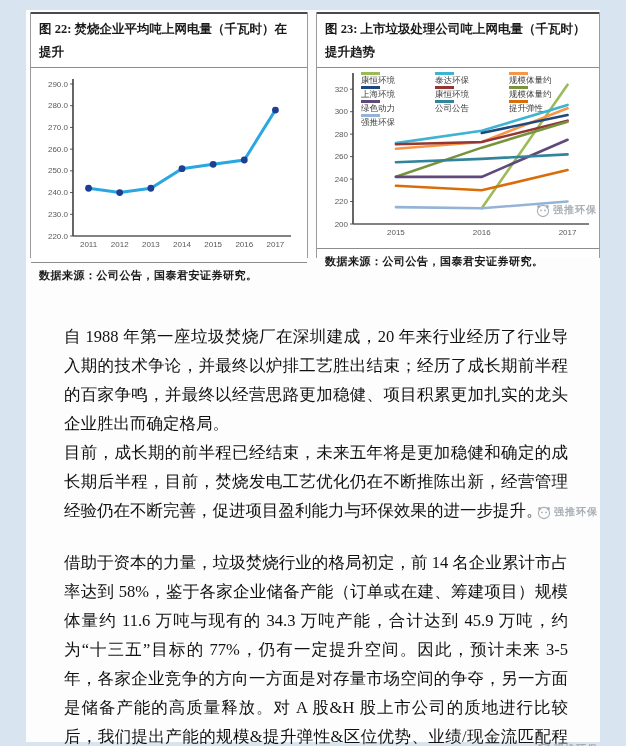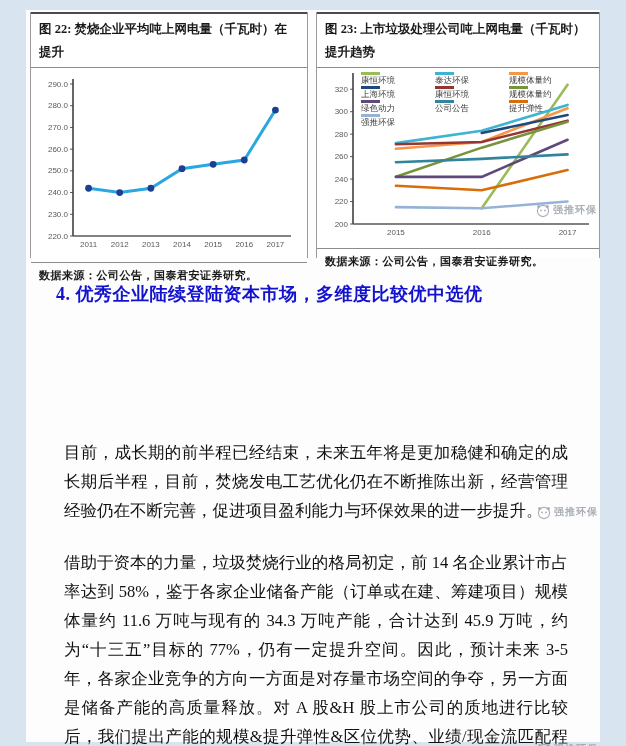--- a/index.html
+++ b/index.html
@@ -208,22 +208,22 @@
             <circle cx="10" cy="8.4" r="0.9" fill="currentColor"></circle>
           </svg>
           <span>强推环保</span>
         </span>
       </div>
       <div class="panel-source">数据来源：公司公告，国泰君安证券研究。</div>
     </div>
 
   </div>
 
-  <div class="section-heading">4.  优秀企业陆续登陆资本市场，多维度比较优中选优</div>
-
+
+  <div class="para para-1">自 1988 年第一座垃圾焚烧厂在深圳建成，20 年来行业经历了行业导入期的技术争论，并最终以炉排工艺胜出结束；经历了成长期前半程的百家争鸣，并最终以经营思路更加稳健、项目积累更加扎实的龙头企业胜出而确定格局。</div>
 
   <div class="para para-2">
     <span>目前，成长期的前半程已经结束，未来五年将是更加稳健和确定的成长期后半程，目前，焚烧发电工艺优化仍在不断推陈出新，经营管理经验仍在不断完善，促进项目盈利能力与环保效果的进一步提升。</span>
     <span class="wm wm-p2">
       <svg width="16" height="16" viewBox="0 0 16 16">
         <circle cx="8" cy="9" r="5.6" fill="none" stroke="currentColor" stroke-width="1.1"></circle>
         <circle cx="3.6" cy="4.6" r="1.5" fill="currentColor"></circle>
         <circle cx="12.4" cy="4.6" r="1.5" fill="currentColor"></circle>
         <circle cx="6" cy="8.4" r="0.9" fill="currentColor"></circle>
         <circle cx="10" cy="8.4" r="0.9" fill="currentColor"></circle>

